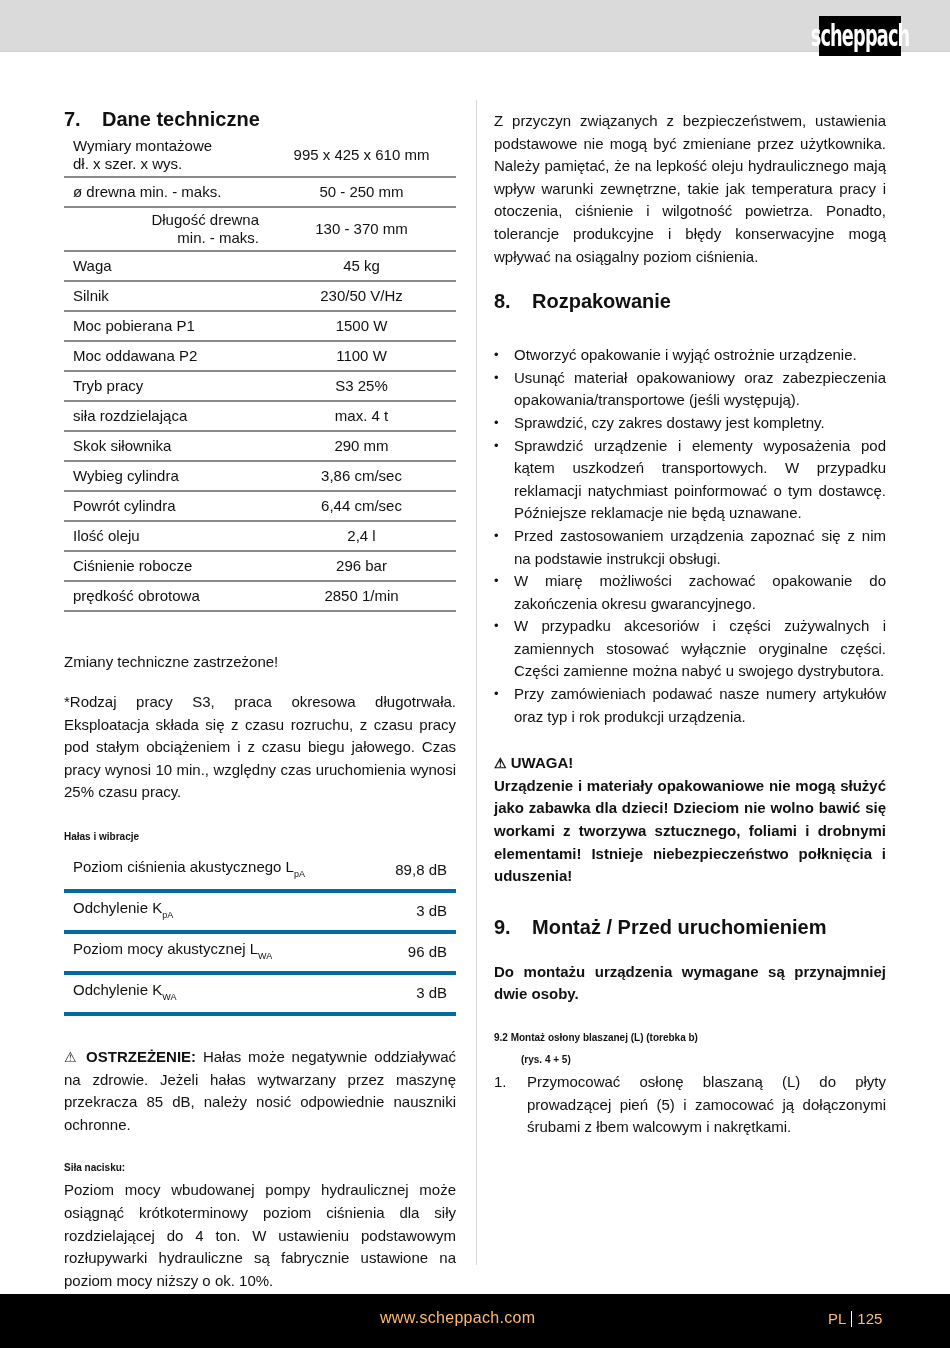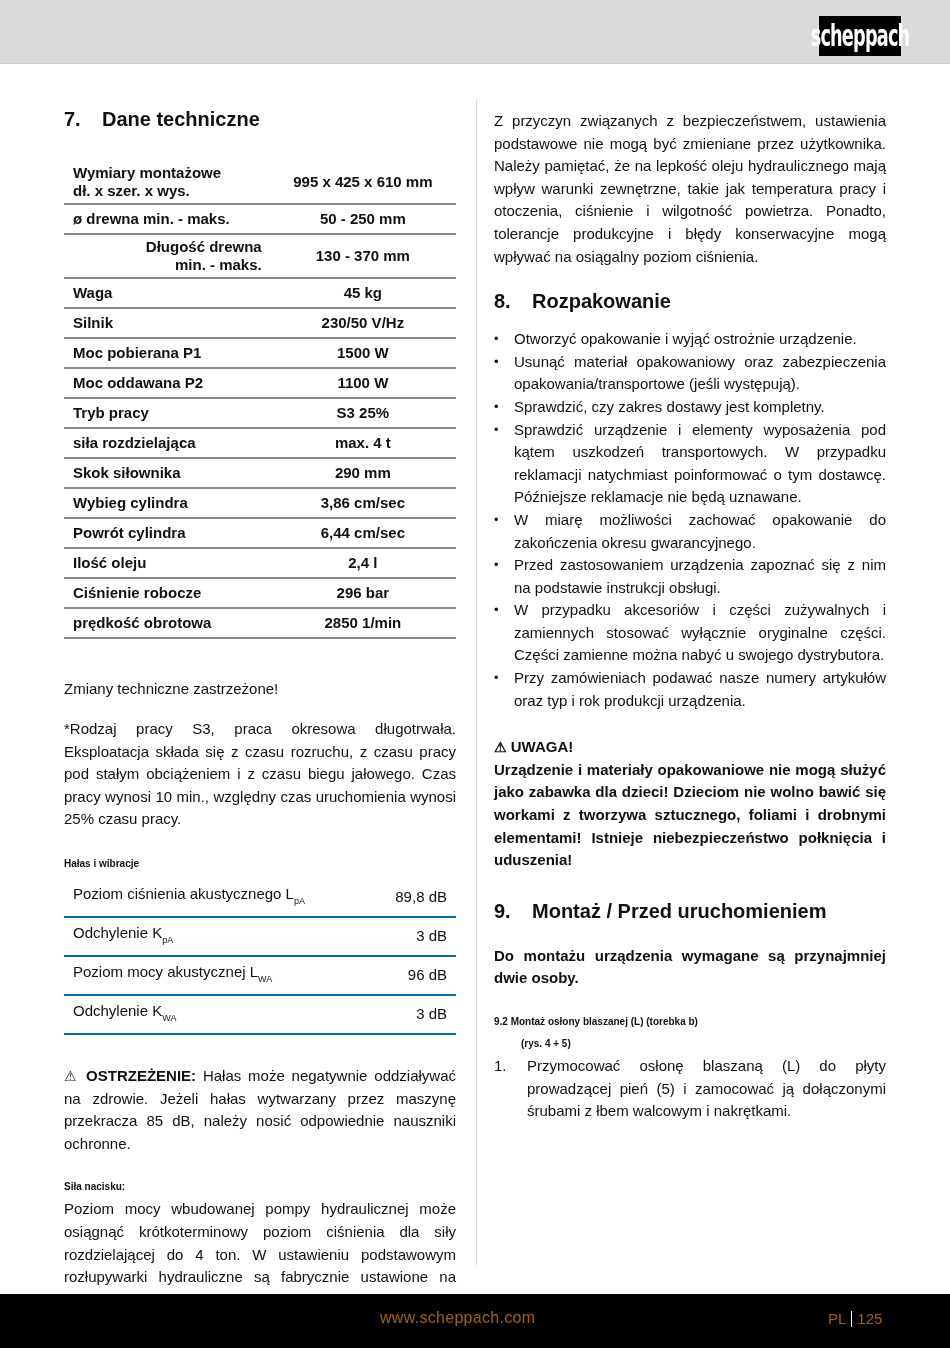--- a/index.html
+++ b/index.html
@@ -1,69 +1,69 @@
 <!DOCTYPE html>
 <html><head>
 <meta charset="utf-8">
 <style>
   * { box-sizing: border-box; margin: 0; padding: 0; }
   html, body { width: 950px; height: 1348px; background: #ffffff; overflow: hidden; }
   body { font-family: "Liberation Sans", sans-serif; color: #111; position: relative; }
 
-  .top-band { position: absolute; left: 0; top: 0; width: 950px; height: 64px; background: #dadada; border-bottom: 1px solid #cfcfcf; }
+  .top-band { position: absolute; left: 0; top: 0; width: 950px; height: 52px; background: #dadada; border-bottom: 1px solid #cfcfcf; }
   .logo { position: absolute; left: 810px; top: 16px; width: 100px; height: 40px; background: #000; color: #fff;
           font-family: "DejaVu Sans Condensed", "DejaVu Sans", sans-serif; font-weight: bold; font-size: 24px;
           display: flex; align-items: center; justify-content: center; letter-spacing: -1px; transform: scaleX(0.82); transform-origin: center; }
   .logo span { transform: scaleY(1.25); display: inline-block; }
 
   .col-divider { position: absolute; left: 476px; top: 100px; width: 1px; height: 1165px; background: #d8d8d8; }
 
   .left-col { position: absolute; left: 64px; top: 104px; width: 392px; }
   .right-col { position: absolute; left: 494px; top: 110px; width: 392px; }
 
   h2.sec { font-size: 20px; font-weight: bold; display: flex; line-height: 30px; }
   h2.sec .num { width: 38px; display: inline-block; }
 
-  .spec-table { margin-top: 27px; width: 392px; border-collapse: collapse; font-weight: bold; }
+  .spec-table { width: 392px; border-collapse: collapse; }
   .spec-table td { font-size: 15px; line-height: 18px; padding: 5px 8px 5px 9px; border-bottom: 2px solid #8a8a8a; vertical-align: middle; }
   .spec-table td.val { text-align: center; padding-right: 9px; white-space: nowrap; }
   .spec-table tr.tall td { padding-top: 3px; padding-bottom: 3px; }
 
   p.body { font-size: 15px; line-height: 22.6px; text-align: justify; }
   .note { margin-top: 39px; font-size: 15px; line-height: 22px; }
   .footnote { margin-top: 18px; }
   .subhead { font-weight: bold; font-size: 10px; line-height: 22px; }
 
   .noise-title { margin-top: 22px; }
   .noise-table { margin-top: 4px; width: 392px; border-collapse: collapse; }
-  .noise-table td { font-size: 15px; line-height: 20px; padding: 5px 9px; border-bottom: 2px solid #0369a1; }
+  .noise-table td { font-size: 15px; line-height: 20px; padding: 5px 9px; border-bottom: 4px solid #0369a1; }
   .noise-table td.val { text-align: right; }
   .noise-table sub { font-size: 9px; vertical-align: -5px; }
 
   .warning { margin-top: 30px; }
   .warn-icon { font-size: 14px; }
   .force { margin-top: 21px; }
 
-  ul.bullets { list-style: none; margin-top: 12px; }
+  ul.bullets { list-style: none; margin-top: 28px; }
   ul.bullets li { position: relative; padding-left: 20px; font-size: 15px; line-height: 22.6px; text-align: justify; }
   ul.bullets li::before { content: "•"; position: absolute; left: 0; top: 0; font-size: 13px; }
 
   .uwaga { margin-top: 24px; font-weight: bold; font-size: 15px; line-height: 22.6px; }
   .uwaga p { text-align: justify; }
 
   .sec9 { margin-top: 24px; }
   .bold-p { font-weight: bold; margin-top: 19px; }
   .sub91 { margin-top: 22px; }
   .sub92 { margin-top: 21px; }
   .sub92 .indent { padding-left: 27px; }
   ol.steps { list-style: none; }
   ol.steps li { position: relative; padding-left: 33px; font-size: 15px; line-height: 22.6px; text-align: justify; }
   ol.steps li .n { position: absolute; left: 0; top: 0; }
 
-  .footer { position: absolute; left: 0; top: 1294px; width: 950px; height: 54px; background: #000; color: #a16207; }
+  .footer { position: absolute; left: 0; top: 1294px; width: 950px; height: 54px; background: #000; color: #fdba74; }
   .footer .url { position: absolute; left: 380px; top: 15px; font-size: 16px; letter-spacing: 0.3px; }
   .footer .page { position: absolute; left: 828px; top: 16px; font-size: 15px; }
   .footer .page .bar { display: inline-block; width: 1px; height: 16px; background: #fff; margin: 0 5px; vertical-align: -3px; }
 </style>
 </head>
 <body>
 
 <div class="top-band">
   <div class="logo">
       <span>scheppach</span>
@@ -187,22 +187,22 @@
   <h2 class="sec" style="margin-top:18px">
     <span class="num">8.</span>
     <span>Rozpakowanie</span>
   </h2>
 
   <ul class="bullets" id="unpack-list">
       <li>Otworzyć opakowanie i wyjąć ostrożnie urządzenie.</li>
       <li>Usunąć materiał opakowaniowy oraz zabezpieczenia opakowania/transportowe (jeśli występują).</li>
       <li>Sprawdzić, czy zakres dostawy jest kompletny.</li>
       <li>Sprawdzić urządzenie i elementy wyposażenia pod kątem uszkodzeń transportowych. W przypadku reklamacji natychmiast poinformować o tym dostawcę. Późniejsze reklamacje nie będą uznawane.</li>
+      <li>Przed zastosowaniem urządzenia zapoznać się z nim na podstawie instrukcji obsługi.</li>
       <li>W miarę możliwości zachować opakowanie do zakończenia okresu gwarancyjnego.</li>
-      <li>Przed zastosowaniem urządzenia zapoznać się z nim na podstawie instrukcji obsługi.</li>
       <li>W przypadku akcesoriów i części zużywalnych i zamiennych stosować wyłącznie oryginalne części. Części zamienne można nabyć u swojego dystrybutora.</li>
       <li>Przy zamówieniach podawać nasze numery artykułów oraz typ i rok produkcji urządzenia.</li>
     </ul>
 
   <div class="uwaga">
     <div><span class="warn-icon">⚠</span> <span>UWAGA!</span></div>
     <p>Urządzenie i materiały opakowaniowe nie mogą służyć jako zabawka dla dzieci! Dzieciom nie wolno bawić się workami z tworzywa sztucznego, foliami i drobnymi elementami! Istnieje niebezpieczeństwo połknięcia i uduszenia!</p>
   </div>
 
   <h2 class="sec sec9">

